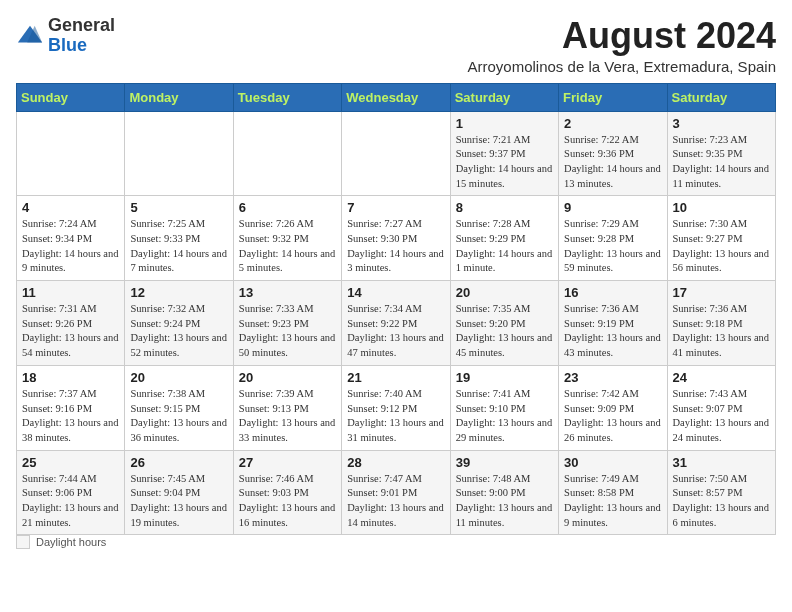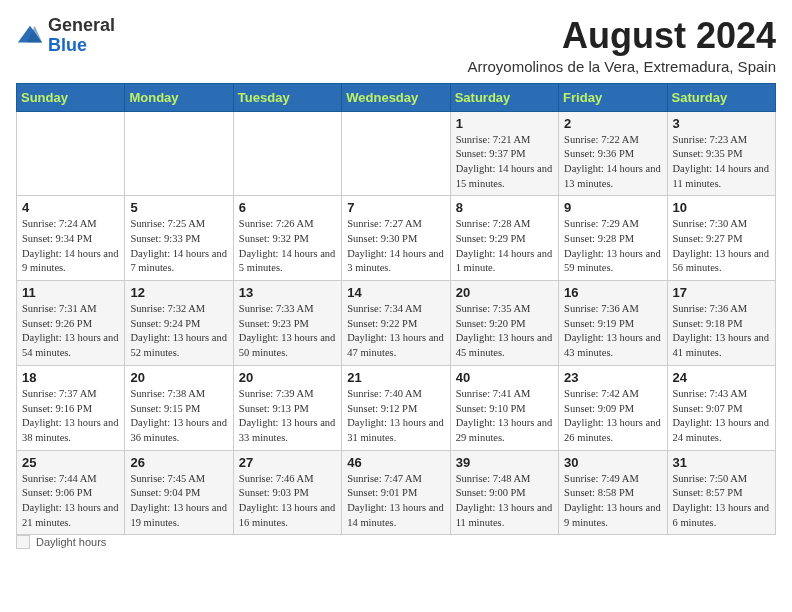--- a/index.html
+++ b/index.html
@@ -228,21 +228,21 @@
         </td>
         <td>
           <span class="day-num">20</span>
           <div class="day-info">Sunrise: 7:39 AM<br>Sunset: 9:13 PM<br>Daylight: 13 hours and 33 minutes.</div>
         </td>
         <td>
           <span class="day-num">21</span>
           <div class="day-info">Sunrise: 7:40 AM<br>Sunset: 9:12 PM<br>Daylight: 13 hours and 31 minutes.</div>
         </td>
         <td>
-          <span class="day-num">40</span>
+          <span class="day-num">19</span>
           <div class="day-info">Sunrise: 7:41 AM<br>Sunset: 9:10 PM<br>Daylight: 13 hours and 29 minutes.</div>
         </td>
         <td>
           <span class="day-num">23</span>
           <div class="day-info">Sunrise: 7:42 AM<br>Sunset: 9:09 PM<br>Daylight: 13 hours and 26 minutes.</div>
         </td>
         <td>
           <span class="day-num">24</span>
           <div class="day-info">Sunrise: 7:43 AM<br>Sunset: 9:07 PM<br>Daylight: 13 hours and 24 minutes.</div>
         </td>
@@ -254,21 +254,21 @@
         </td>
         <td>
           <span class="day-num">26</span>
           <div class="day-info">Sunrise: 7:45 AM<br>Sunset: 9:04 PM<br>Daylight: 13 hours and 19 minutes.</div>
         </td>
         <td>
           <span class="day-num">27</span>
           <div class="day-info">Sunrise: 7:46 AM<br>Sunset: 9:03 PM<br>Daylight: 13 hours and 16 minutes.</div>
         </td>
         <td>
-          <span class="day-num">46</span>
+          <span class="day-num">28</span>
           <div class="day-info">Sunrise: 7:47 AM<br>Sunset: 9:01 PM<br>Daylight: 13 hours and 14 minutes.</div>
         </td>
         <td>
           <span class="day-num">39</span>
           <div class="day-info">Sunrise: 7:48 AM<br>Sunset: 9:00 PM<br>Daylight: 13 hours and 11 minutes.</div>
         </td>
         <td>
           <span class="day-num">30</span>
           <div class="day-info">Sunrise: 7:49 AM<br>Sunset: 8:58 PM<br>Daylight: 13 hours and 9 minutes.</div>
         </td>

